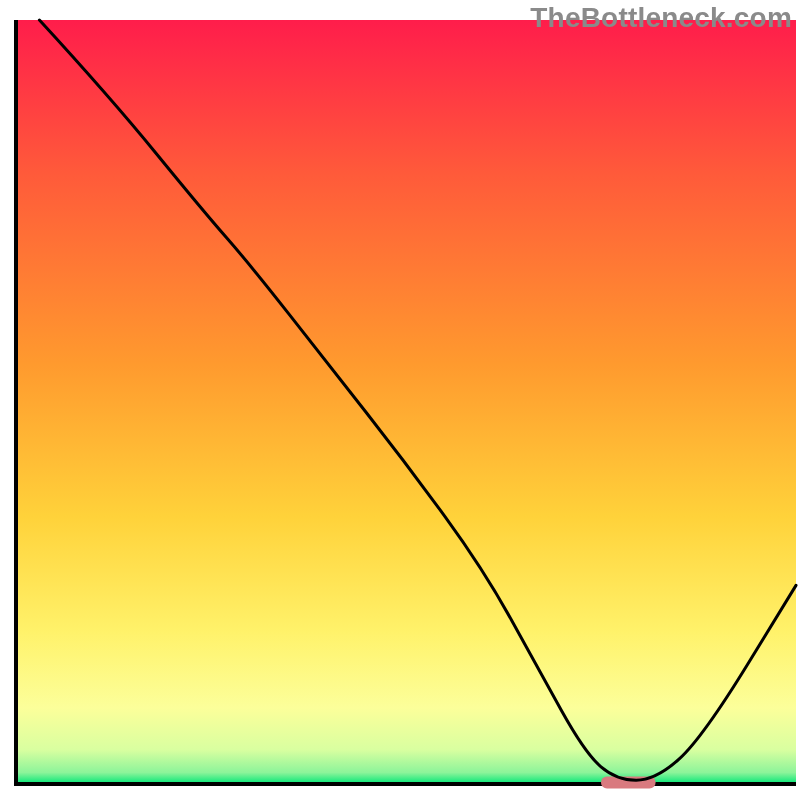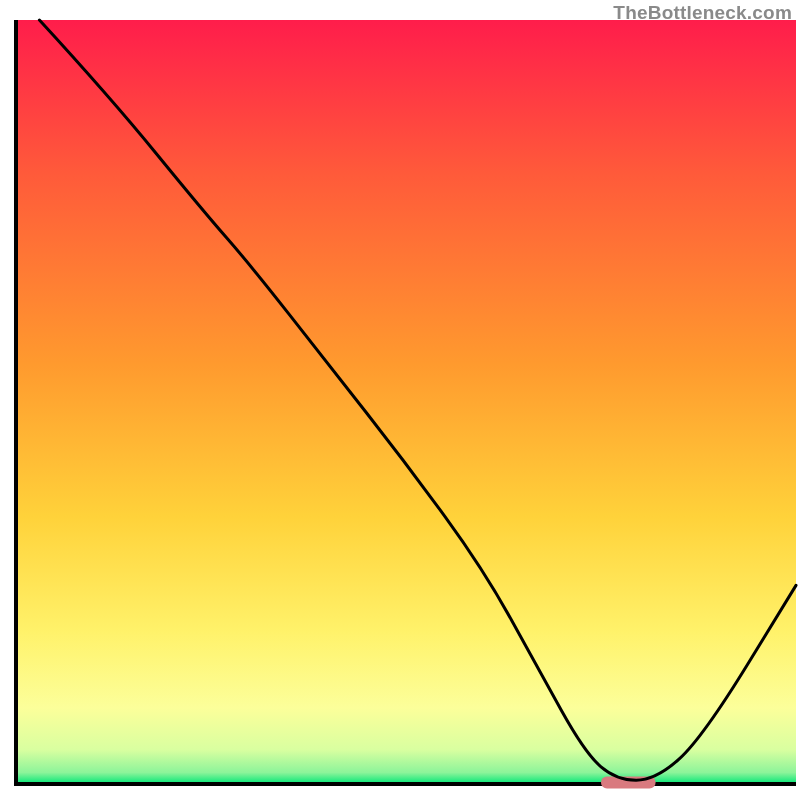--- a/index.html
+++ b/index.html
@@ -14,21 +14,21 @@
   #chart-wrap {
     position: relative;
     width: 800px;
     height: 800px;
   }
   svg { display: block; }
   .watermark {
     position: absolute;
     top: 2px;
     right: 8px;
-    font-size: 19px;
+    font-size: 28px;
     font-weight: 600;
     color: #8a8a8a;
     letter-spacing: 0.2px;
     user-select: none;
   }
 </style>
 </head>
 <body>
 
 <div id="chart-wrap">

